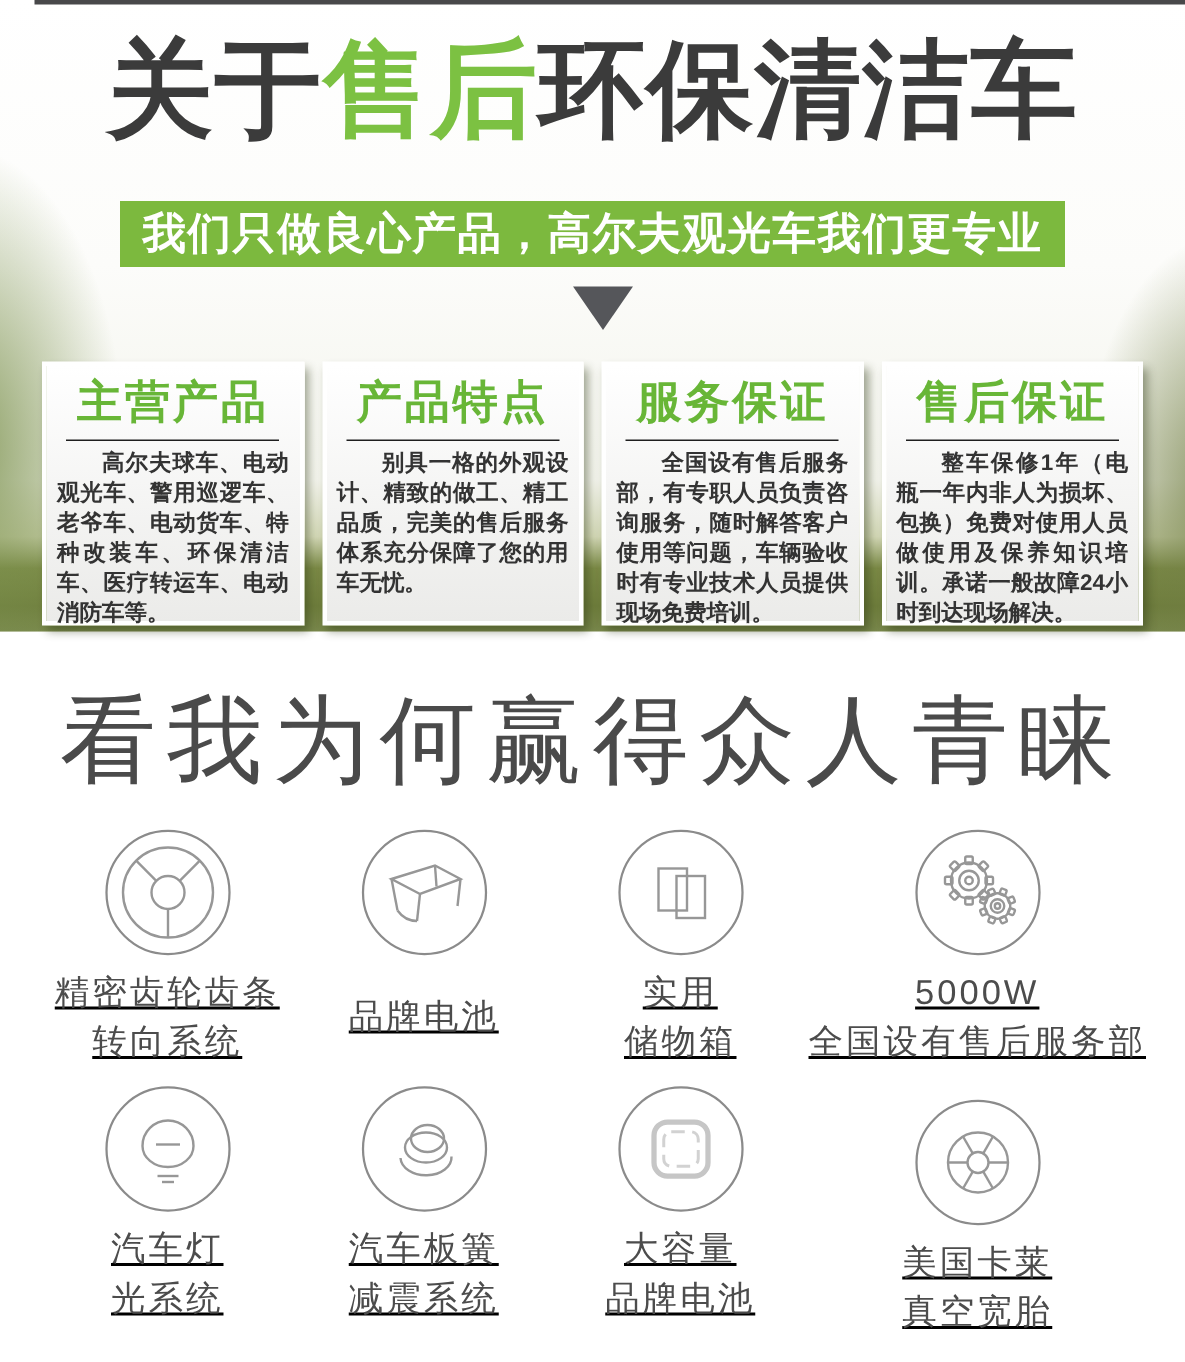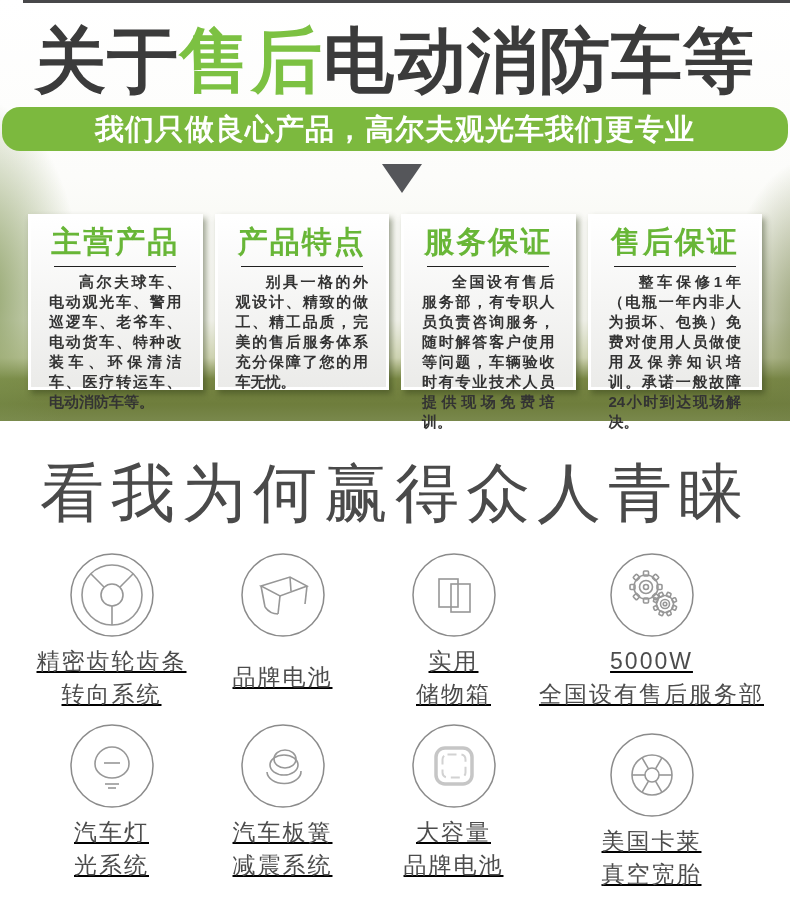--- a/index.html
+++ b/index.html
@@ -16,35 +16,35 @@
       radial-gradient(ellipse 130px 240px at 815px 330px, rgba(113,126,68,.85), rgba(113,126,68,0) 72%),
       linear-gradient(to bottom, #ffffff 0%, #fcfcfa 42%, #f3f4ec 76%, #d3d8b6 85%, #7b8a46 90%, #6e7d3c 96%, #79884c 100%);
   }
   .top-bar { position:absolute; top:0; left:23px; right:0; height:3px; background:#48484a; }
   .hero-title {
     padding-top:23px; text-align:center; font-size:71px; font-weight:bold;
     color:#3b3b3b; letter-spacing:1px; line-height:1.06; white-space:nowrap;
   }
   .hero-title .hl { color:#7cc142; }
   .banner {
-    width:786px; height:44px; margin:9px auto 0; background:#7cb93e;
+    width:630px; height:44px; margin:36px auto 0; background:#7cb93e;
     color:#ffffff; font-size:29px; font-weight:bold; text-align:center;
-    line-height:44px; letter-spacing:1px; white-space:nowrap;border-radius:18px;
+    line-height:44px; letter-spacing:1px; white-space:nowrap;
   }
   .arrow {
     width:0; height:0; margin:13px auto 0; transform:translateX(7px);
     border-left:20px solid transparent; border-right:20px solid transparent;
     border-top:29px solid #55565a;
   }
   
   .cards { display:flex; gap:12px; padding:0 28px; margin-top:21px; }
   .card {
     flex:1; height:176px; background:linear-gradient(#ffffff,#ebebe9);
     border:3px solid #ffffff; box-shadow:3px 4px 6px rgba(45,55,20,.45);
-    padding:7px 18px 6px;
+    padding:7px 7px 6px;
   }
   .card-title {
     text-align:center; font-size:30px; font-weight:bold; color:#68b637;
     letter-spacing:2px; line-height:1.2;
   }
   .card-rule { width:92%; height:1px; background:#1f1f1f; margin:6px auto 5px; }
   .card-body {
     font-size:15px; font-weight:bold; color:#333333; line-height:20px;
     text-align:justify; text-indent:2em;
   }
@@ -72,21 +72,21 @@
     line-height:33px; letter-spacing:2px; white-space:nowrap;
   }
 </style>
 </head>
 <body>
 
 <div class="hero">
   <div class="top-bar"></div>
 
   <div class="hero-title">
-    <span>关于</span><span class="hl">售后</span><span>电动消防车等</span>
+    <span>关于</span><span class="hl">售后</span><span>环保清洁车</span>
   </div>
 
   <div class="banner">我们只做良心产品，高尔夫观光车我们更专业</div>
 
   <div class="arrow"></div>
 
   <div class="cards">
     <div class="card">
       <div class="card-title">主营产品</div>
       <div class="card-rule"></div>

